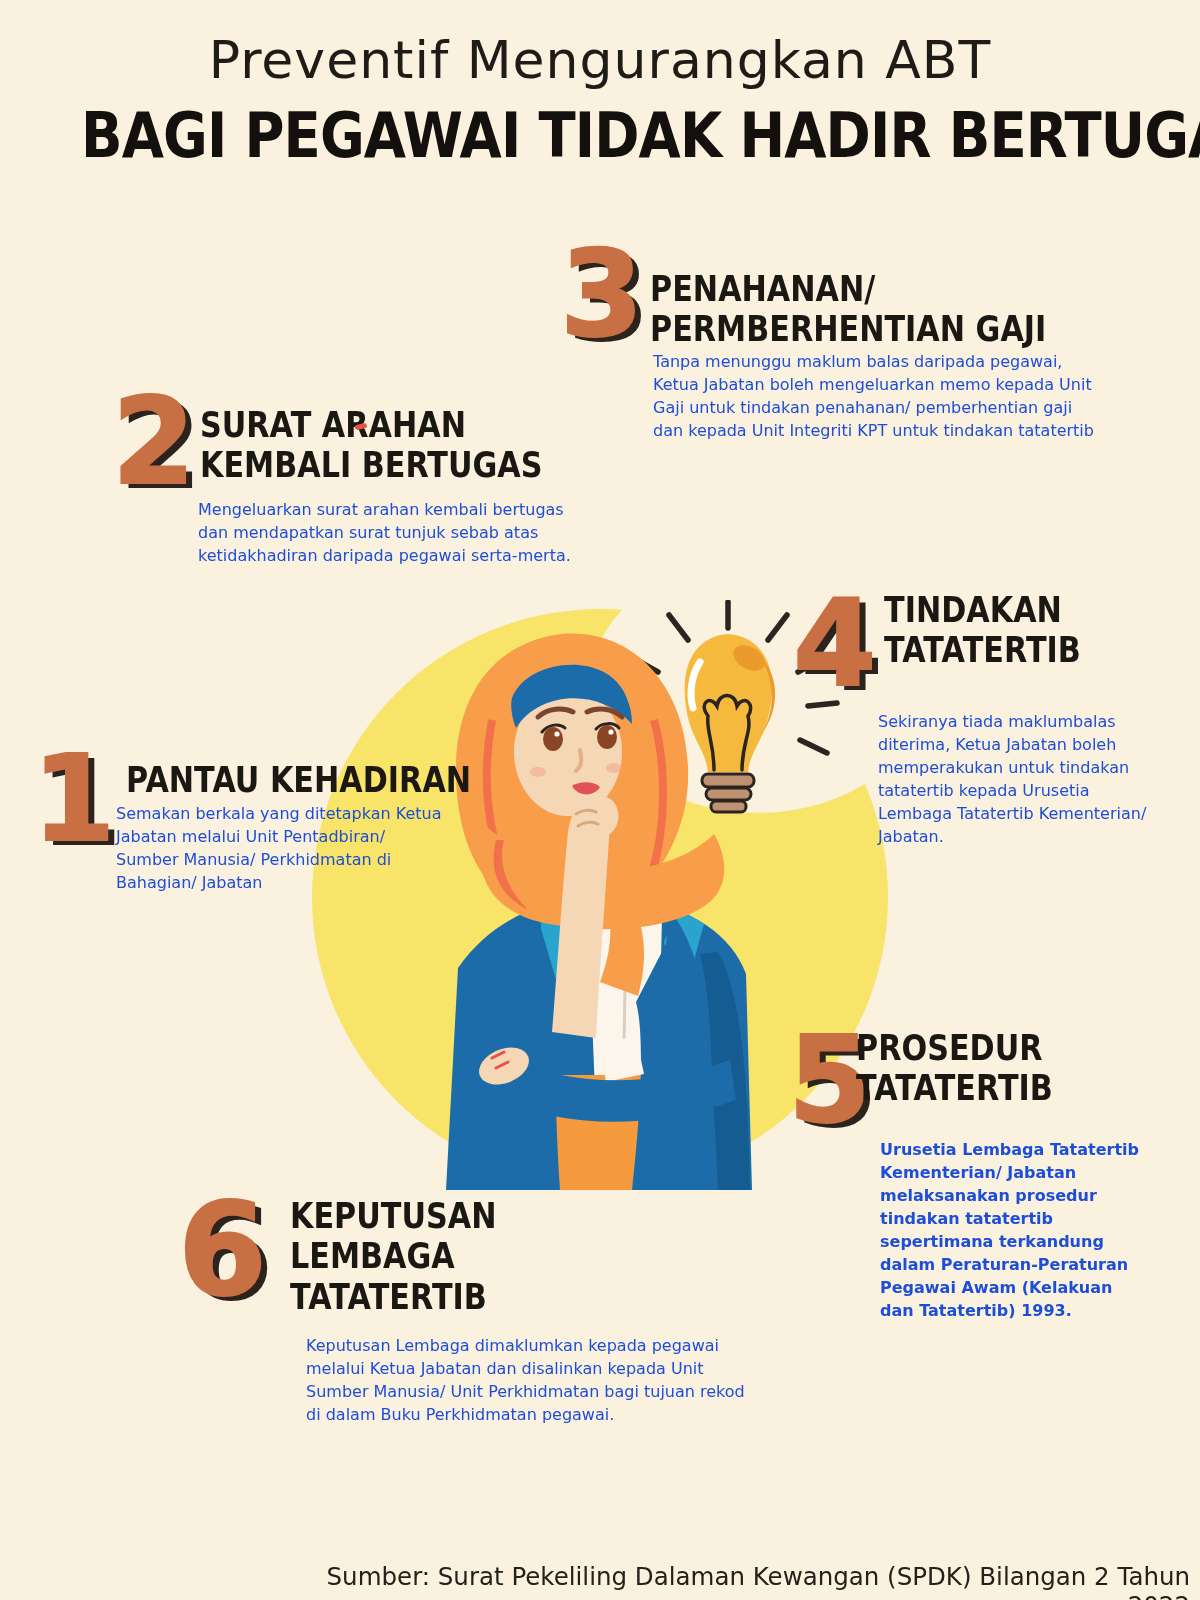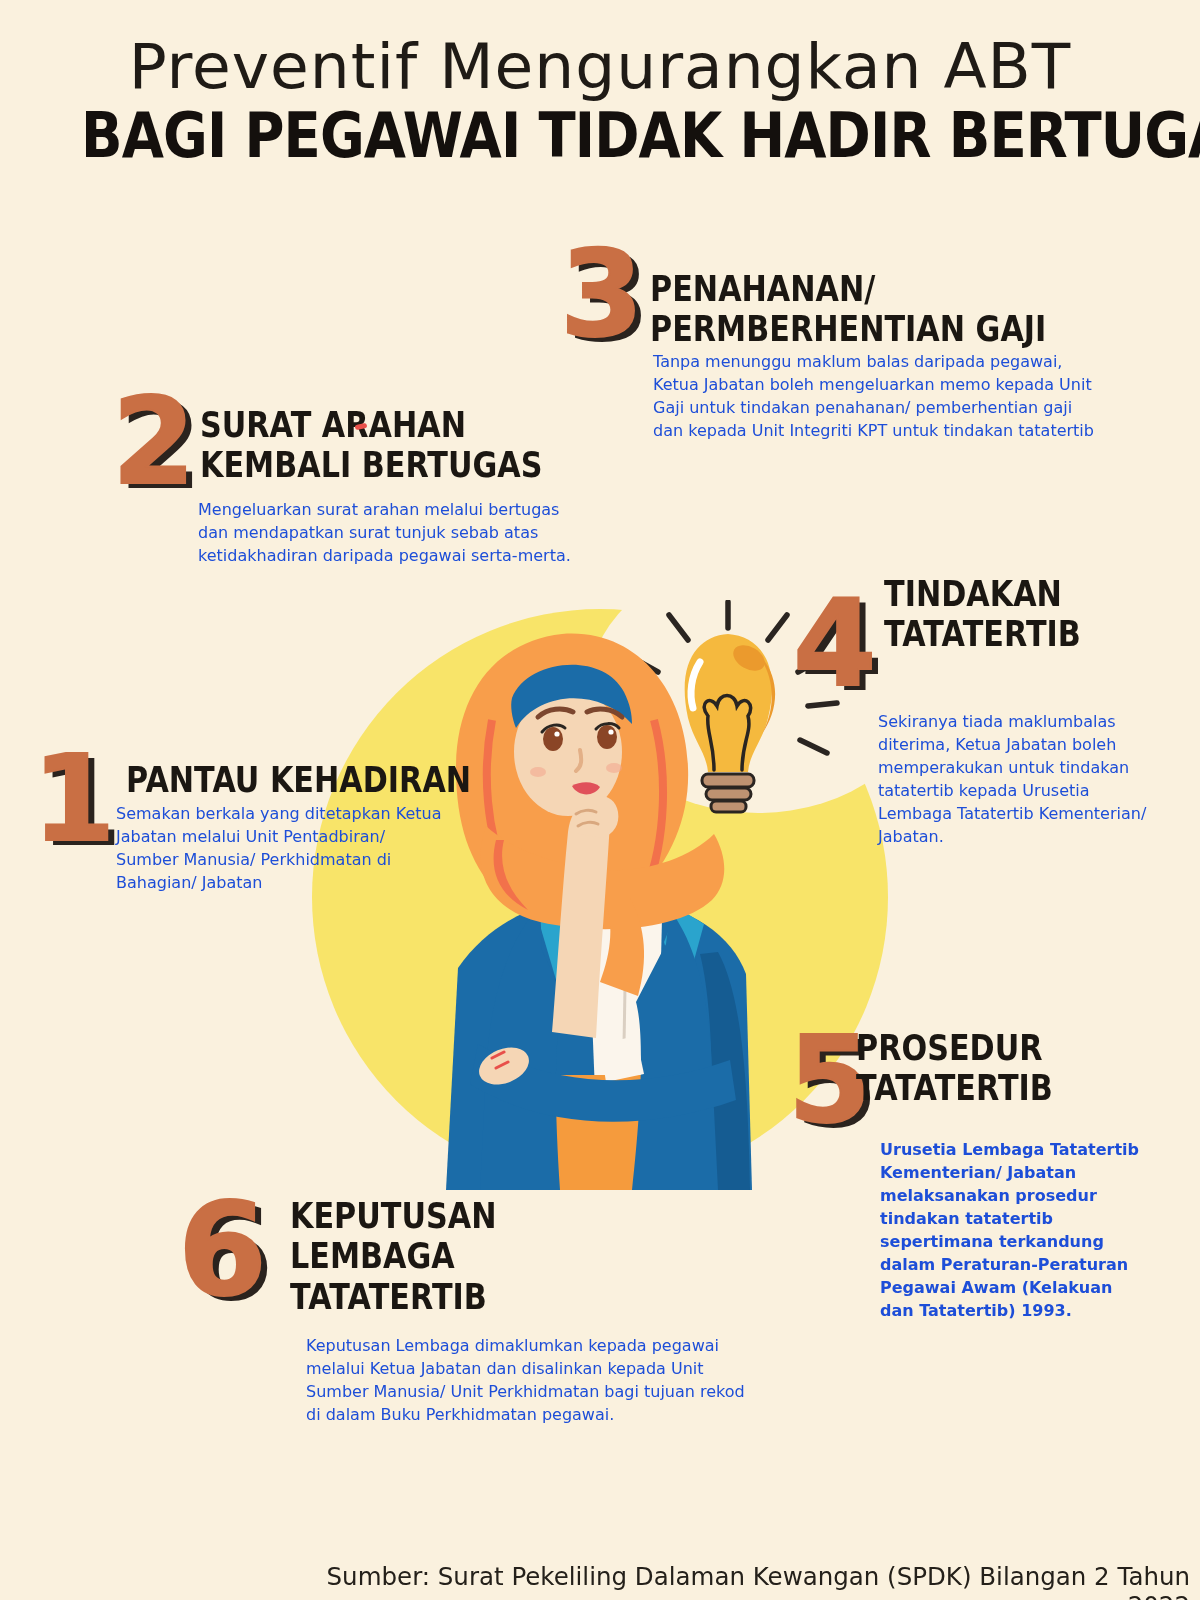--- a/index.html
+++ b/index.html
@@ -6,21 +6,21 @@
   .poster{
     position:relative;
     width:1200px;height:1600px;
     background:#FAF1DE;
     font-family:"DejaVu Sans", sans-serif;
     color:#262119;
     overflow:hidden;
   }
   .title1{
     position:absolute;top:30px;left:0;width:1200px;
-    text-align:center;font-size:63px;font-weight:normal;
+    text-align:center;font-size:52px;font-weight:normal;
     color:#1F1B16;letter-spacing:1px;
   }
   .title2{
     position:absolute;top:99px;left:0;width:1200px;text-align:center;
   }
   .title2 > span{
     display:inline-block;font-size:62px;font-weight:bold;color:#14100D;
     letter-spacing:-1px;transform:scaleX(0.88);transform-origin:center;
     white-space:nowrap;
   }
@@ -155,35 +155,35 @@
     <div class="body-text" style="left:116px;top:802px;width:330px;">Semakan berkala yang ditetapkan Ketua Jabatan melalui Unit Pentadbiran/ Sumber Manusia/ Perkhidmatan di Bahagian/ Jabatan</div>
   </div>
 
   <div class="section">
     <div class="num" style="left:112px;top:388px;">2</div>
     <div class="heading" style="left:200px;top:374px;margin-top:31px;">
       <span class="hline">SURAT ARAHAN</span>
       <span class="hline">KEMBALI BERTUGAS</span>
     </div>
     <div class="red-mark"></div>
-    <div class="body-text" style="left:198px;top:498px;width:396px;">Mengeluarkan surat arahan melalui bertugas dan mendapatkan surat tunjuk sebab atas ketidakhadiran daripada pegawai serta-merta.</div>
+    <div class="body-text" style="left:198px;top:498px;width:396px;">Mengeluarkan surat arahan kembali bertugas dan mendapatkan surat tunjuk sebab atas ketidakhadiran daripada pegawai serta-merta.</div>
   </div>
 
   <div class="section">
     <div class="num" style="left:560px;top:240px;">3</div>
     <div class="heading" style="left:650px;top:240px;margin-top:29px;">
       <span class="hline">PENAHANAN/</span>
       <span class="hline">PERMBERHENTIAN GAJI</span>
     </div>
     <div class="body-text" style="left:653px;top:350px;width:450px;">Tanpa menunggu maklum balas daripada pegawai, Ketua Jabatan boleh mengeluarkan memo kepada Unit Gaji untuk tindakan penahanan/ pemberhentian gaji dan kepada Unit Integriti KPT untuk tindakan tatatertib</div>
   </div>
 
   <div class="section">
     <div class="num" style="left:793px;top:590px;">4</div>
-    <div class="heading" style="left:884px;top:574px;">
+    <div class="heading" style="left:884px;top:590px;">
       <span class="hline">TINDAKAN</span>
       <span class="hline">TATATERTIB</span>
     </div>
     <div class="body-text" style="left:878px;top:710px;width:288px;">Sekiranya tiada maklumbalas diterima, Ketua Jabatan boleh memperakukan untuk tindakan tatatertib kepada Urusetia Lembaga Tatatertib Kementerian/ Jabatan.</div>
   </div>
 
   <div class="section">
     <div class="num" style="left:788px;top:1026px;">5</div>
     <div class="heading" style="left:856px;top:1028px;">
       <span class="hline">PROSEDUR</span>

